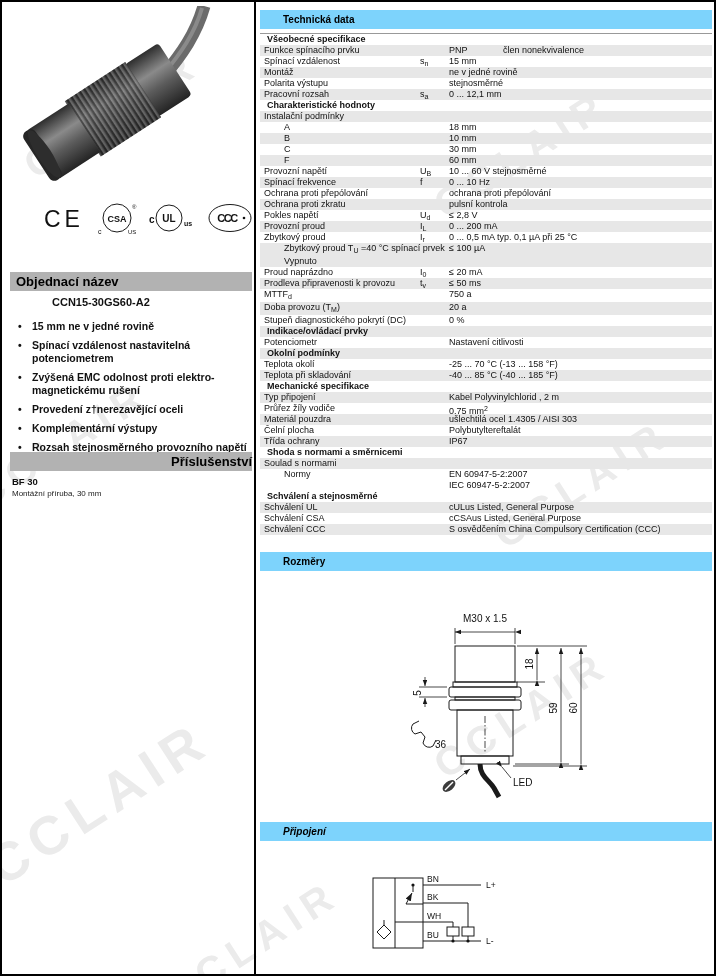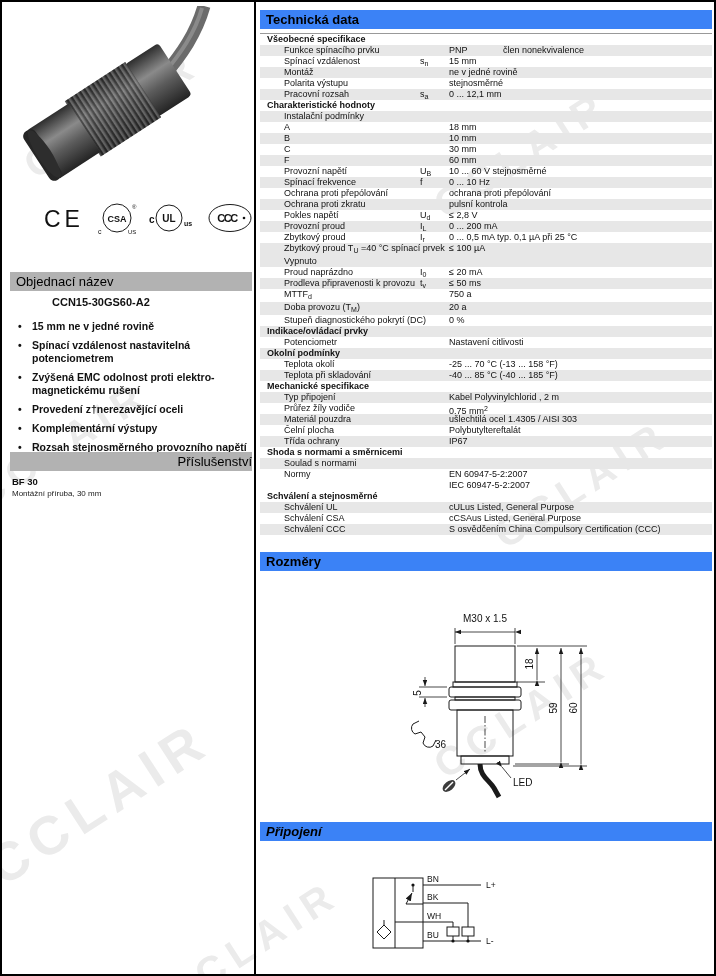--- a/index.html
+++ b/index.html
@@ -5,41 +5,41 @@
   html,body{margin:0;padding:0;background:#888;}
   .page{position:relative;width:712px;height:972px;border:2px solid #000;background:#fff;
         font-family:"Liberation Sans",sans-serif;color:#111;overflow:hidden;}
   .coldiv{position:absolute;left:252px;top:0;width:2px;height:100%;background:#000;}
   
   .wm{position:absolute;font-weight:bold;font-size:40px;letter-spacing:8px;color:#ebebeb;
       transform:rotate(-33deg);z-index:0;pointer-events:none;white-space:nowrap;}
   .wm.big{font-size:54px;}
   .z{position:absolute;z-index:1;}
   
-  .bar{position:absolute;background:#b2b2b2;color:#000;font-weight:normal;font-size:13px;
+  .bar{position:absolute;background:#b2b2b2;color:#000;font-weight:bold;font-size:13px;
        line-height:19px;height:19px;padding-left:6px;box-sizing:border-box;z-index:1;}
   
   .ordercode{position:absolute;left:10px;top:294px;font-size:11px;font-weight:bold;z-index:1;margin-left:40px;}
   .bullets{position:absolute;left:10px;top:318px;width:240px;margin:0;padding:0;list-style:none;z-index:1;}
   .bullets li{display:flex;font-size:10.5px;font-weight:bold;line-height:13px;margin-bottom:6px;}
   .bullets .dot{width:14px;padding-left:6px;flex:none;}
   .accname{position:absolute;left:10px;top:474px;font-size:9.5px;font-weight:bold;z-index:1;}
   .accdesc{position:absolute;left:10px;top:487px;font-size:8px;color:#222;z-index:1;}
   
   .rcol{position:absolute;left:258px;top:0;width:452px;height:100%;z-index:1;}
-  .rbar{position:relative;width:452px;background:#3b82f6;color:#000;font-weight:bold;font-size:13px;
-        line-height:19px;height:19px;padding-left:6px;box-sizing:border-box;}
+  .rbar{position:relative;width:452px;background:#7dd3fc;color:#000;font-weight:bold;font-size:10px;
+        line-height:19px;height:19px;padding-left:23px;box-sizing:border-box;}
   .techtable{position:absolute;left:0;top:31px;width:452px;border-top:1px solid #999;}
   .trow{position:relative;min-height:11px;line-height:11px;font-size:9px;}
   .trow.tall{min-height:22px;}
   .trow.shaded{background:#e7e7e7;}
   .trow.sec{font-weight:bold;}
   .tlabel{display:block;white-space:nowrap;}
   .ind0 .tlabel{padding-left:7px;}
-  .ind1 .tlabel{padding-left:24px;}
+  .ind1 .tlabel{padding-left:4px;}
   .ind2 .tlabel{padding-left:24px;}
   .tsym{position:absolute;left:160px;top:0;}
   .tval{position:absolute;left:189px;top:0;white-space:nowrap;}
   .tval2{position:absolute;left:243px;top:0;white-space:nowrap;}
   sub{font-size:7px;vertical-align:-2px;}
   sup{font-size:7px;vertical-align:3px;}
   svg text{font-family:"Liberation Sans",sans-serif;fill:#111;}
   .dln{stroke:#1a1a1a;stroke-width:1;fill:none;}
   .thin{stroke:#1a1a1a;stroke-width:0.8;fill:none;}
 </style>

